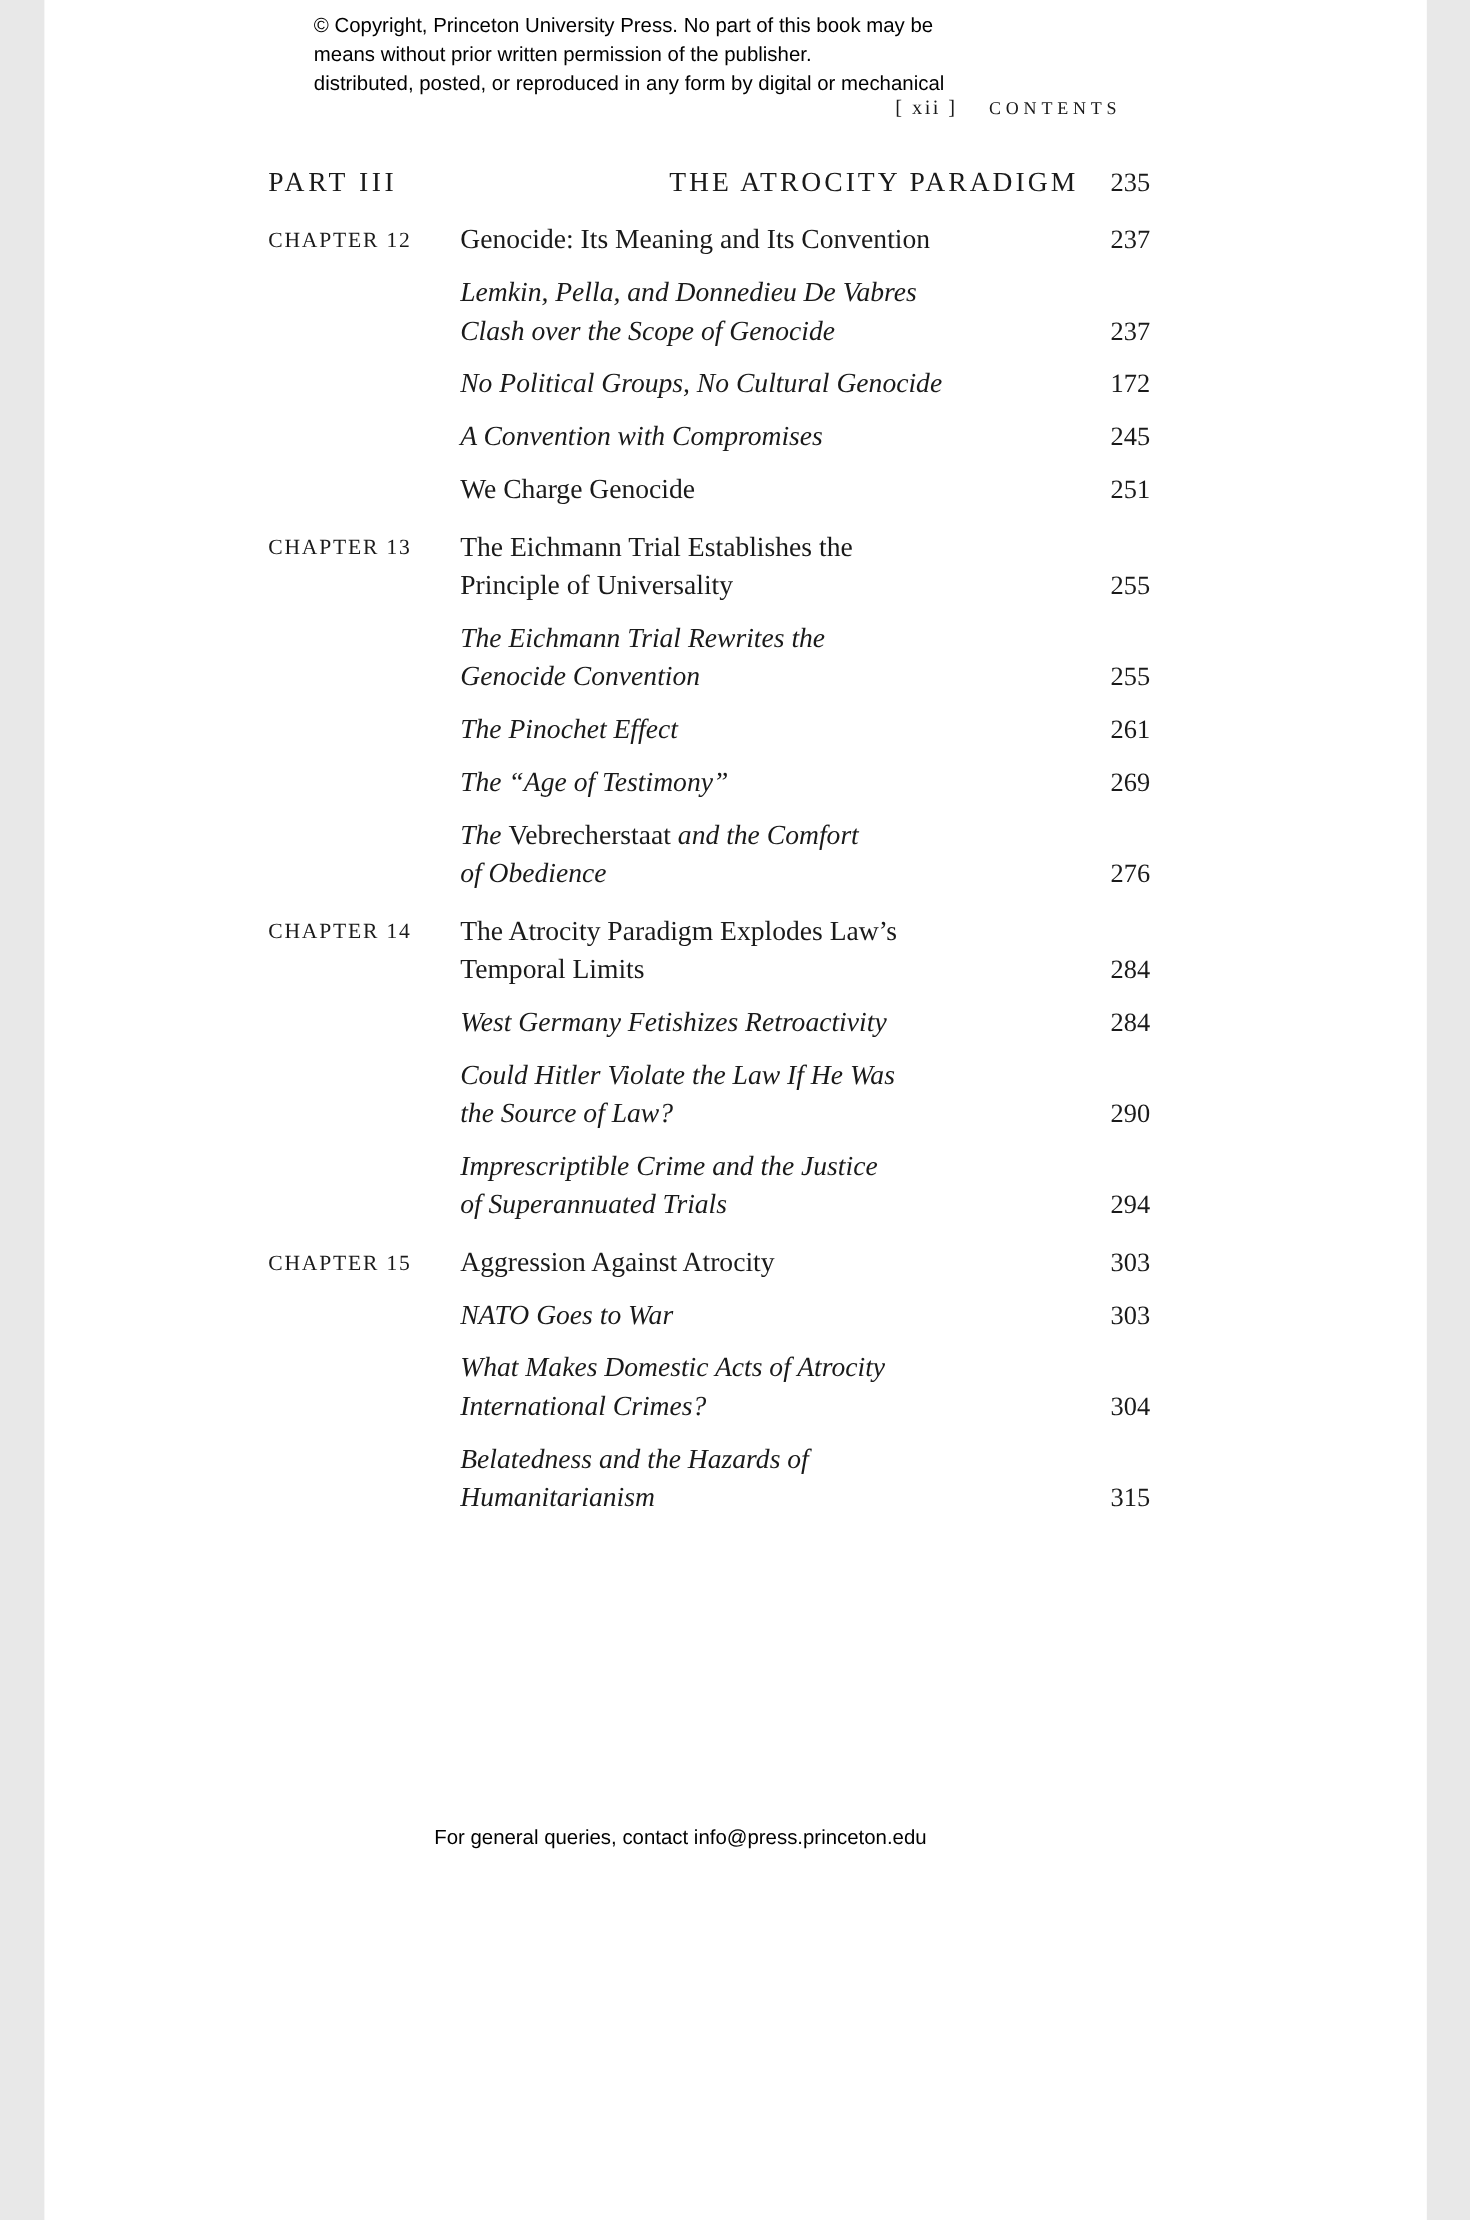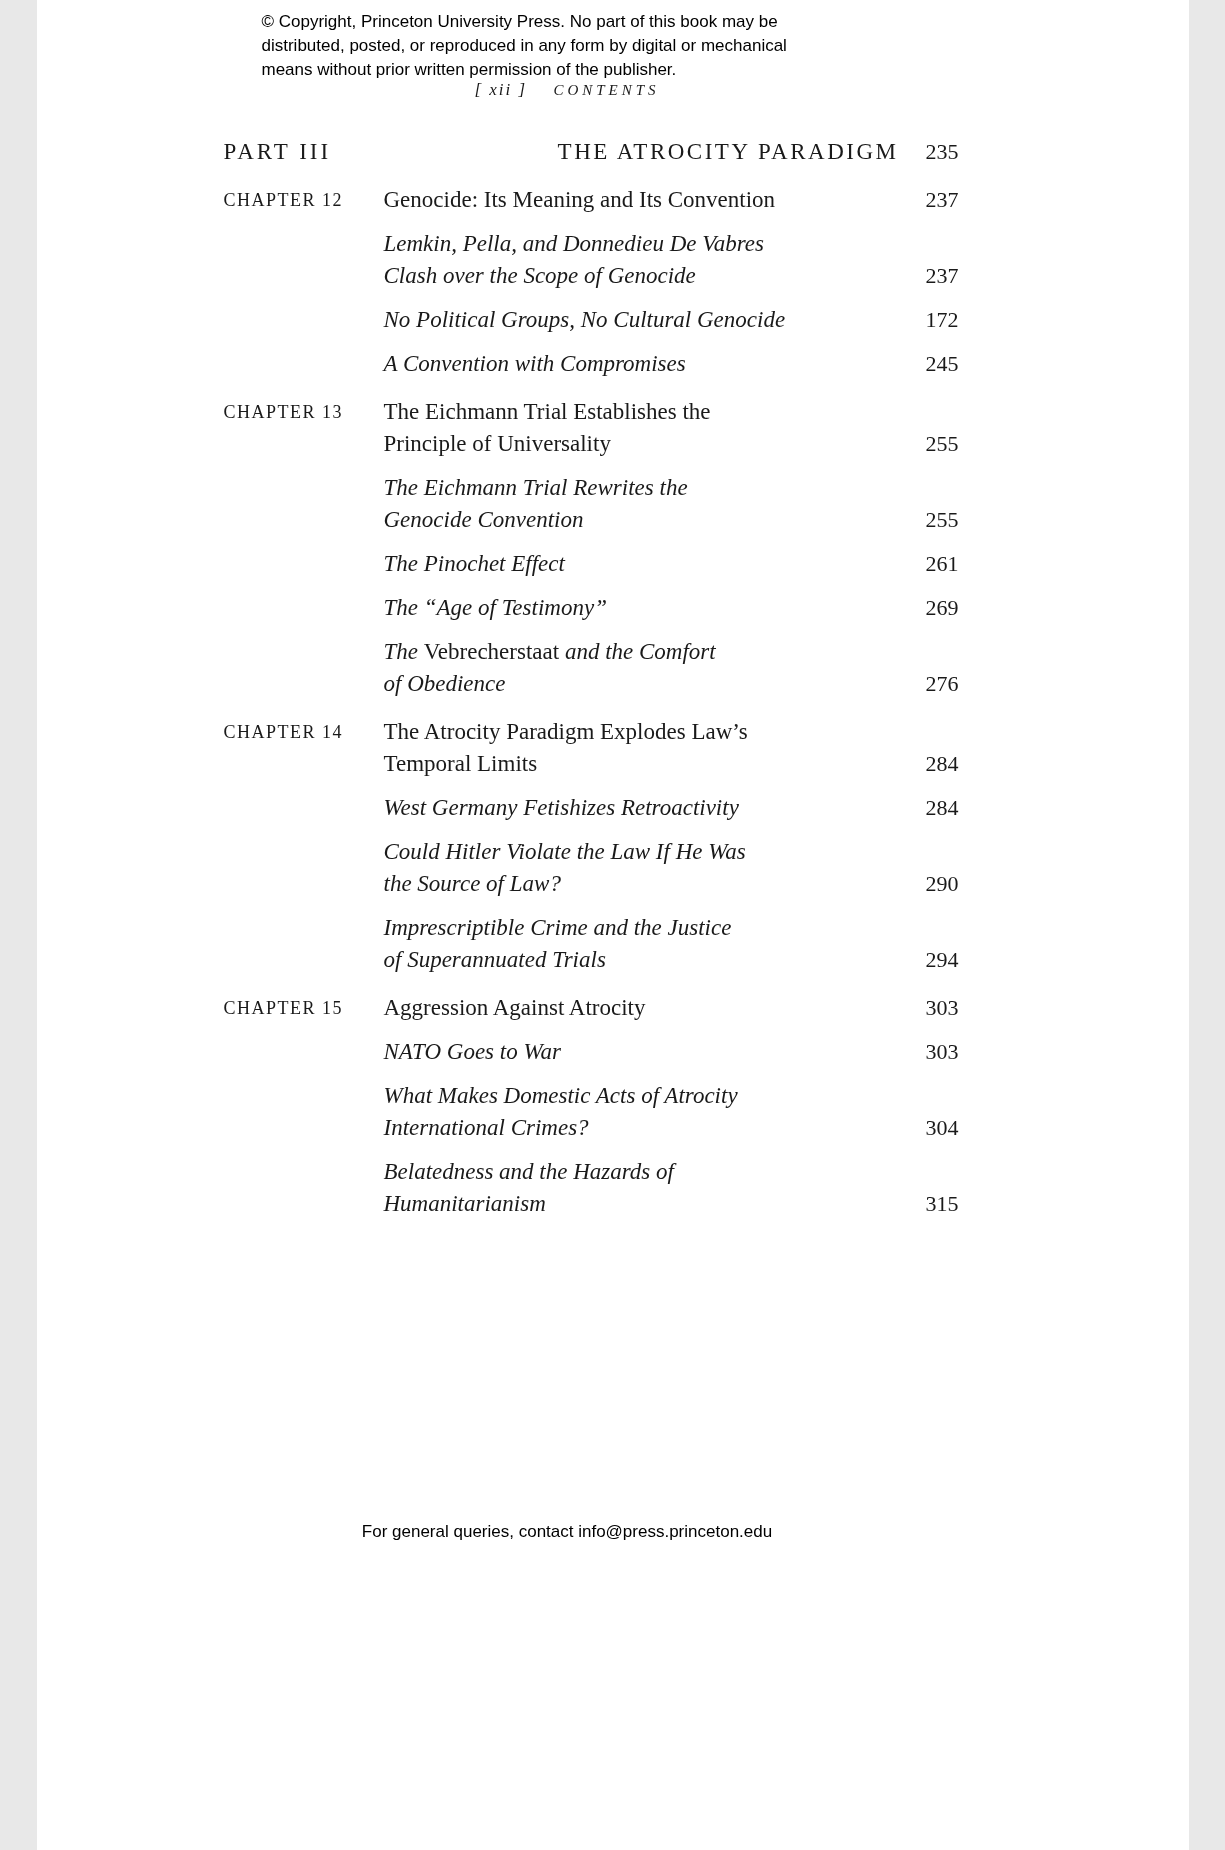--- a/index.html
+++ b/index.html
@@ -21,23 +21,22 @@
     font-family: "Liberation Sans", sans-serif;
     font-size: 17px;
     line-height: 24px;
     color: #000;
   }
   .running-head {
     position: absolute;
     left: 163px;
     top: 80px;
     width: 735px;
-    text-align: center;
+    text-align: right;
     font-size: 17px;
-    font-style: italic;
   }
   .running-head .folio { letter-spacing: 2px; }
   .running-head .head-title {
     margin-left: 22px;
     font-size: 15px;
     letter-spacing: 4px;
   }
   .toc {
     position: absolute;
     left: 163px;
@@ -95,22 +94,22 @@
     color: #000;
   }
 </style>
 </head>
 <body>
 
 <div class="page">
 
   <div class="notice">
     <div>© Copyright, Princeton University Press. No part of this book may be</div>
+    <div>means without prior written permission of the publisher.</div>
     <div>distributed, posted, or reproduced in any form by digital or mechanical</div>
-    <div>means without prior written permission of the publisher.</div>
   </div>
 
   <div class="running-head">
     <span class="folio">[ xii ]</span>
     <span class="head-title">CONTENTS</span>
   </div>
 
   <div class="toc">
     <div class="toc-row style-part">
       <div class="toc-label">PART III</div>
@@ -135,20 +134,25 @@
       <div class="toc-title"><span class="it">No Political Groups, No Cultural Genocide</span></div>
       <div class="toc-page">172</div>
     </div>
 
     <div class="toc-row style-sub">
       <div class="toc-label"></div>
       <div class="toc-title"><span class="it">A Convention with Compromises</span></div>
       <div class="toc-page">245</div>
     </div>
 
+    <div class="toc-row style-sub">
+      <div class="toc-label"></div>
+      <div class="toc-title"><span class="rm">We Charge Genocide</span></div>
+      <div class="toc-page">251</div>
+    </div>
 
     <div class="toc-row style-chapter">
       <div class="toc-label">CHAPTER 13</div>
       <div class="toc-title"><span class="rm">The Eichmann Trial Establishes the</span><br><span class="rm">Principle of Universality</span></div>
       <div class="toc-page">255</div>
     </div>
 
     <div class="toc-row style-sub">
       <div class="toc-label"></div>
       <div class="toc-title"><span class="it">The Eichmann Trial Rewrites the</span><br><span class="it">Genocide Convention</span></div>

